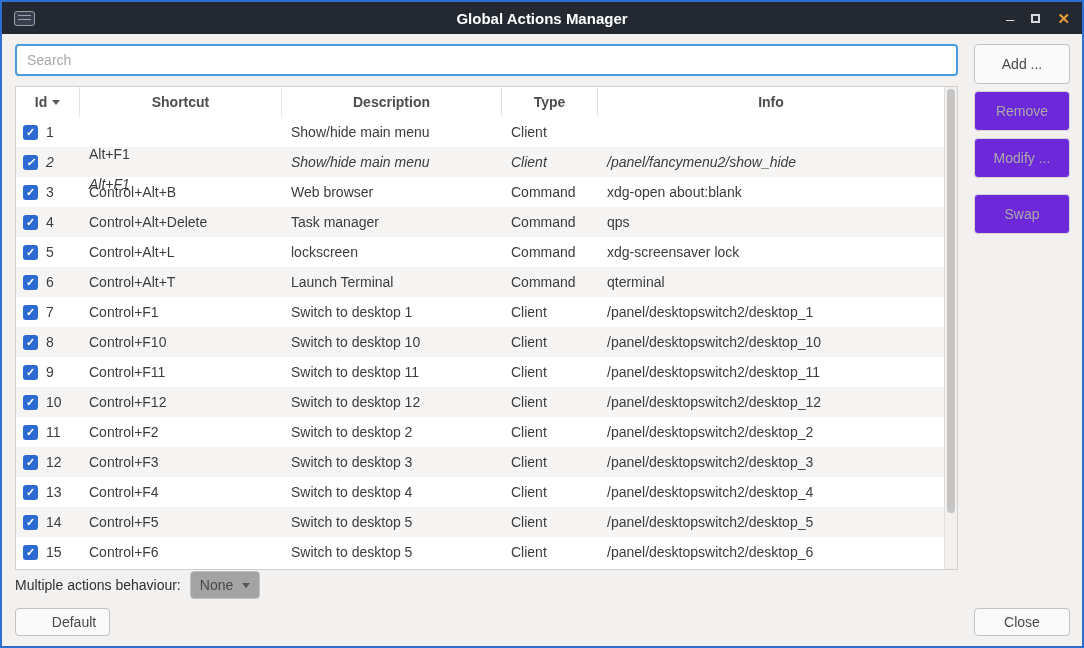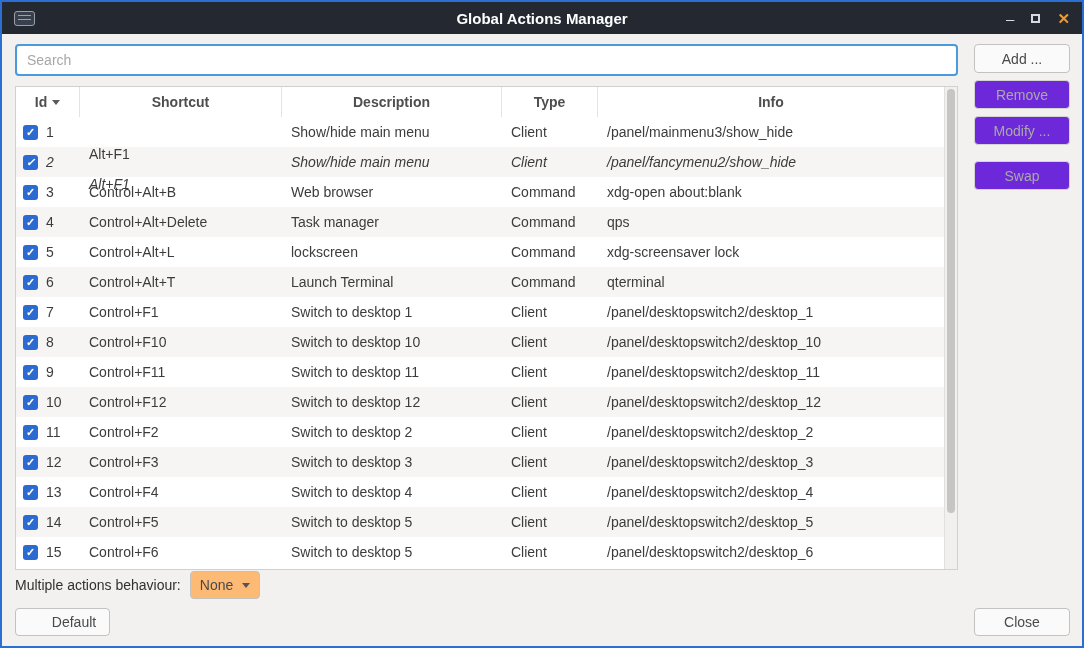--- a/index.html
+++ b/index.html
@@ -27,21 +27,21 @@
   
   .content{flex:1;display:grid;grid-template-columns:1fr 96px;
     grid-template-rows:32px 1fr 30px 36px;column-gap:16px;padding:10px 12px 10px 13px;}
 
   .search{grid-column:1;grid-row:1;height:32px;border:2px solid var(--focus,#4a9ade);
     border-radius:4px;padding:0 10px;font-size:14px;color:#444;background:#fff;outline:none;
     font-family:inherit;width:100%;}
   .search::placeholder{color:#a7a7a7;}
 
   .side{grid-column:2;grid-row:1 / span 2;display:flex;flex-direction:column;gap:7px;}
-  .btn{height:29px;border:1px solid #c3c2c1;border-radius:4px;background:#fbfafa;
+  .btn{height:40px;border:1px solid #c3c2c1;border-radius:4px;background:#fbfafa;
     color:#4a4a4a;font-size:14px;font-family:inherit;cursor:pointer;}
   .btn.disabled{color:#aaa9a8;border-color:#d6d5d4;background:#6d28d9;}
   .btn.swap{margin-top:9px;}
 
   
   .table-wrap{grid-column:1;grid-row:2;margin-top:10px;border:1px solid #d2d1d0;
     background:#fff;display:flex;overflow:hidden;}
   .table-main{flex:1;display:flex;flex-direction:column;min-width:0;}
   .thead{display:flex;height:30px;flex:0 0 auto;background:#fff;}
   .th{display:flex;align-items:center;justify-content:center;font-weight:bold;
@@ -64,21 +64,21 @@
   .checkbox{width:15px;height:15px;border-radius:3px;background:var(--checkbox,#2b6ad0);
     display:inline-flex;align-items:center;justify-content:center;flex:0 0 auto;cursor:pointer;}
   .checkbox::after{content:"✓";color:#fff;font-size:11px;font-weight:bold;line-height:1;}
   .vscroll{flex:0 0 13px;background:#f1f0ef;border-left:1px solid #e0dfde;position:relative;}
   .vthumb{position:absolute;left:2px;right:2px;top:2px;height:88%;background:#c6c5c4;border-radius:5px;}
 
   
   .behaviour{grid-column:1;grid-row:3;display:flex;align-items:center;gap:9px;
     margin-top:0;font-size:14px;color:#303030;}
   .select{display:inline-flex;align-items:center;gap:9px;height:28px;padding:0 9px;
-    border:1px solid #c3c2c1;border-radius:4px;background:#fdba74;color:#4a4a4a;
+    border:1px solid #c3c2c1;border-radius:4px;background:#a3a3a3;color:#4a4a4a;
     font-size:14px;cursor:pointer;font-family:inherit;}
   .chevron{width:0;height:0;border-left:4px solid transparent;border-right:4px solid transparent;
     border-top:5px solid #555;}
 
   .bottom-left{grid-column:1;grid-row:4;display:flex;align-items:flex-end;}
   .bottom-right{grid-column:2;grid-row:4;display:flex;align-items:flex-end;}
   .default-btn{width:95px;height:28px;padding-left:23px;}
   .close-btn{width:100%;height:28px;}
 </style>
 </head>
@@ -123,21 +123,20 @@
         </div>
         <div class="tbody">
   <div class="trow">
     <div class="cell c-id">
       <span class="checkbox"></span>
       <span>1</span>
     </div>
     <div class="cell c-shortcut bold">Alt+F1</div>
     <div class="cell c-desc">Show/hide main menu</div>
     <div class="cell c-type">Client</div>
-    <div class="cell c-info">/panel/mainmenu3/show_hide</div>
   </div>
 
   <div class="trow italic">
     <div class="cell c-id">
       <span class="checkbox"></span>
       <span>2</span>
     </div>
     <div class="cell c-shortcut bold">Alt+F1</div>
     <div class="cell c-desc">Show/hide main menu</div>
     <div class="cell c-type">Client</div>

